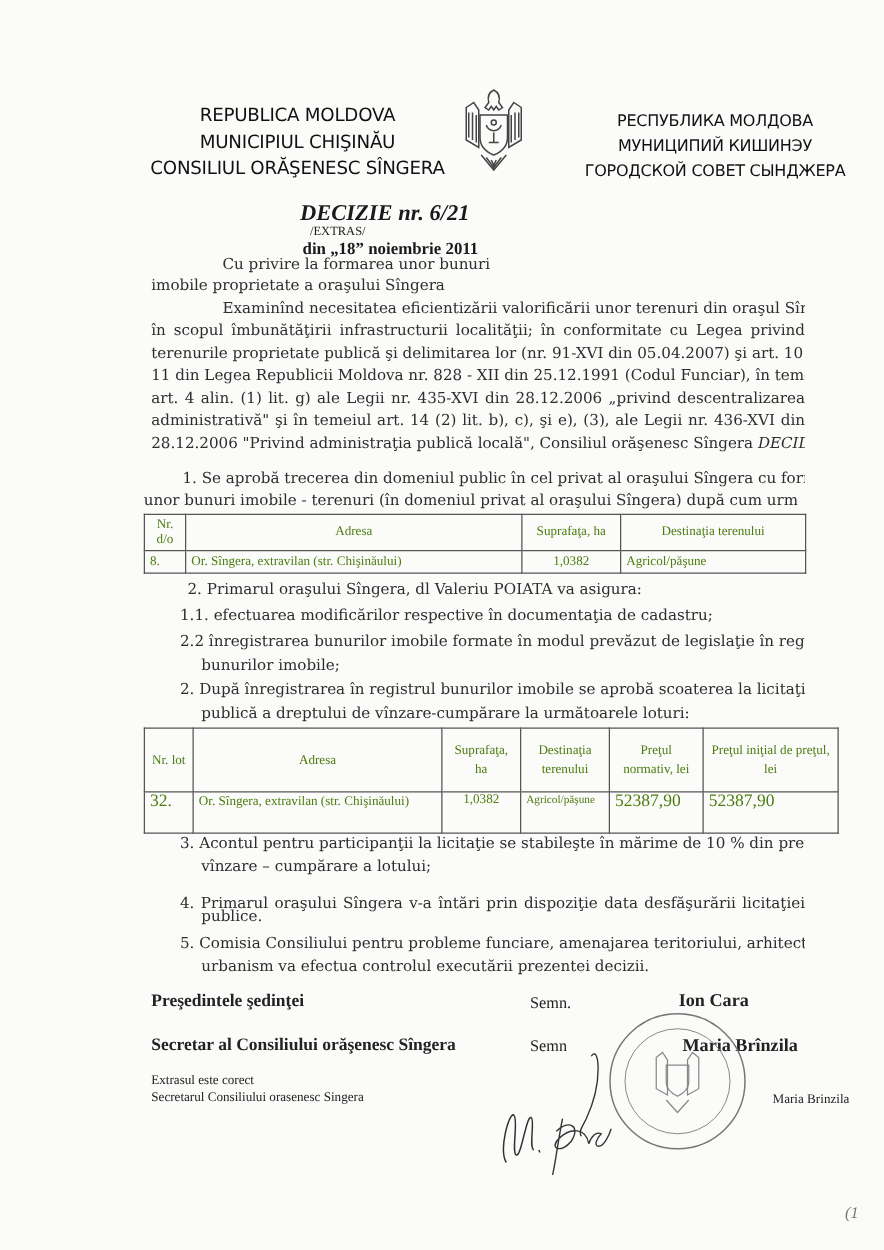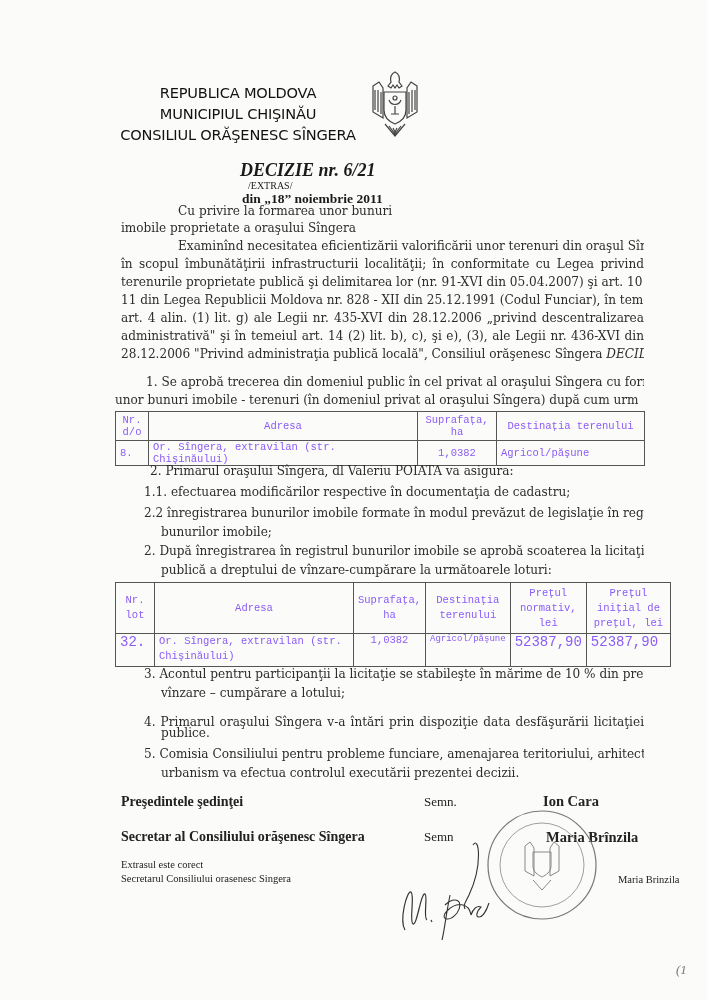--- a/index.html
+++ b/index.html
@@ -18,21 +18,21 @@
     font-family: "DejaVu Sans", sans-serif; font-size: 12.8px; line-height: 20px; color: #111;
     letter-spacing: -0.2px;
   }
   .emblem { position: absolute; left: 367px; top: 68px; width: 56px; height: 72px; }
   .title-block { position: absolute; left: 230px; top: 160px; width: 300px; text-align: left; font-family: "Liberation Serif", serif; color: #1a1a1a; }
   .decizie { font-style: italic; font-weight: bold; font-size: 18px; line-height: 20px; position: relative; left: 10px; }
   .extras { font-size: 10px; line-height: 11px; position: relative; left: 18px; }
   .date { font-weight: bold; font-size: 13.5px; line-height: 16px; position: relative; left: 12px; }
   .just { text-align: justify; text-align-last: justify; white-space: normal; }
   .line { position: absolute; left: 121px; width: 523px; font-family: "DejaVu Serif", serif; font-size: 12.1px; color: #2d2d2d; line-height: 17px; white-space: nowrap; overflow: hidden; }
-  table { border-collapse: collapse; position: absolute; font-family: Liberation Mono, monospace; color: #8b5cf6; }
+  table { border-collapse: collapse; position: absolute; font-family: Liberation Serif, serif; color: #4d7c0f; }
   td, th { border: 1px solid #555; padding: 0 4px; font-weight: normal; font-size: 10.5px; }
   .t1 { left: 115px; top: 411px; width: 530px; }
   .t1 th { height: 28px; line-height: 12px; }
   .t1 td { height: 17px; }
   .t2 { left: 115px; top: 582px; width: 556px; }
   .t2 th { height: 50px; line-height: 15px; }
   .t2 td { height: 32px; vertical-align: top; }
   .c { text-align: center; }
   .r { text-align: center; }
   .big { font-size: 14px !important; }
@@ -58,20 +58,25 @@
       <path d="M8 22 l0 20 M11 22 l0 22 M14 24 l0 22"></path>
       <path d="M48 22 l0 20 M45 22 l0 22 M42 24 l0 22"></path>
       <path d="M17 24 h22 v18 c0 8 -6 12 -11 14 c-5 -2 -11 -6 -11 -14z"></path>
       <path d="M22 32 c2 6 10 6 12 0"></path>
       <circle cx="28" cy="30" r="2"></circle>
       <path d="M28 38 v8 M24 46 h8"></path>
       <path d="M18 56 l10 12 l10 -12 M22 58 l6 8 l6 -8 M26 60 l2 4 l2 -4"></path>
     </g>
   </svg>
 
+  <div class="hdr-right">
+    <div>РЕСПУБЛИКА МОЛДОВА</div>
+    <div>МУНИЦИПИЙ КИШИНЭУ</div>
+    <div>ГОРОДСКОЙ СОВЕТ СЫНДЖЕРА</div>
+  </div>
 
   <div class="title-block">
     <div class="decizie">DECIZIE nr. 6/21</div>
     <div class="extras">/EXTRAS/</div>
     <div class="date">din  „18”  noiembrie 2011</div>
   </div>
 
   <div class="line" style="top:203px; left:178px;">Cu privire la formarea unor bunuri</div>
   <div class="line" style="top:220px;">imobile proprietate a oraşului Sîngera</div>
 

